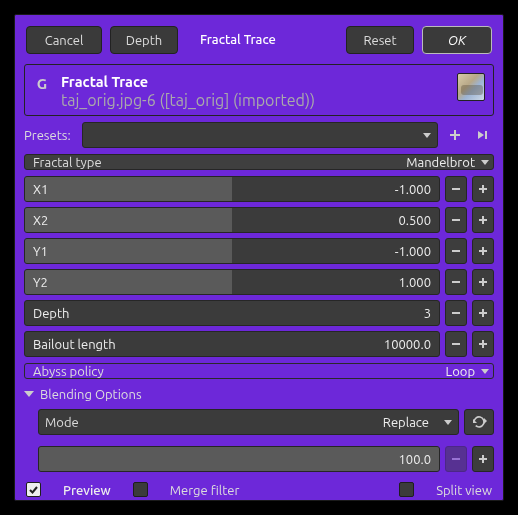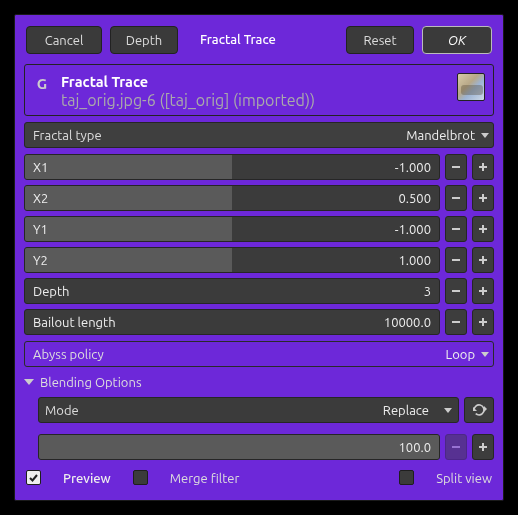--- a/index.html
+++ b/index.html
@@ -70,20 +70,37 @@
 
   <div class="headerbox">
     <div class="gicon">G</div>
     <div class="headertxt">
       <div class="htitle">Fractal Trace</div>
       <div class="hsub">taj_orig.jpg-6 ([taj_orig] (imported))</div>
     </div>
     <div class="thumb"></div>
   </div>
 
+  <div class="row presets">
+    <div class="label">Presets:</div>
+    <div class="combo">
+        <div class="tri"></div>
+      </div>
+    <div class="iconbtn">
+        <svg width="14" height="14" viewBox="0 0 14 14">
+          <path d="M6 2h2v4h4v2H8v4H6V8H2V6h4z" fill="#ccc"></path>
+        </svg>
+      </div>
+    <div class="iconbtn">
+        <svg width="14" height="14" viewBox="0 0 14 14">
+          <path d="M2 3 L8 7 L2 11 Z" fill="#ccc"></path>
+          <rect x="9" y="3" width="2" height="8" fill="#ccc"></rect>
+        </svg>
+      </div>
+  </div>
 
   <div class="selectrow">
     <div class="label">Fractal type</div>
     <div class="val">Mandelbrot</div>
     <div class="tri"></div>
   </div>
 
   <div class="section">
 
     <div class="sliderrow">

